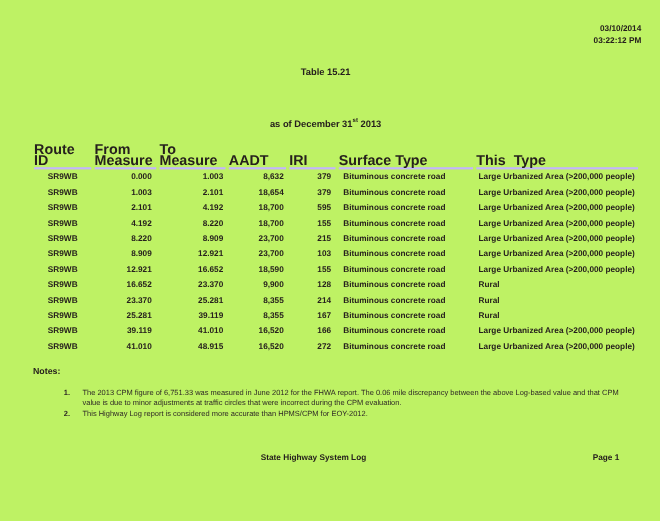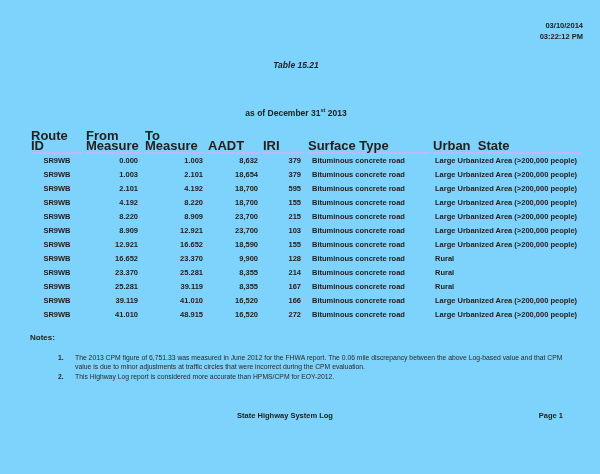--- a/index.html
+++ b/index.html
@@ -1,26 +1,26 @@
 <!DOCTYPE html>
 <html><head>
 <meta charset="utf-8">
 <style>
   html,body { margin:0; padding:0; background:#ffffff; }
   .page {
-    position:relative; width:600px; height:474px; background:#7dd3fc;
+    position:relative; width:600px; height:474px; background:#bef264;
     font-family:"Liberation Sans", sans-serif; color:#26201d; overflow:hidden;
   }
   .datetime {
     position:absolute; top:20px; right:17px; text-align:right;
     font-size:7.5px; font-weight:700; line-height:11px; color:#26201d;
   }
   .table-number {
     position:absolute; top:60px; left:0; width:592px; text-align:center;
-    font-size:8.5px; font-weight:700;font-style:italic;
+    font-size:8.5px; font-weight:700;
   }
   .doc-title {
     position:absolute; top:83px; left:0; width:592px; text-align:center;
     font-size:11px; font-weight:700;
   }
   .doc-subtitle {
     position:absolute; top:107px; left:0; width:592px; text-align:center;
     font-size:8.5px; font-weight:700;
   }
   .doc-subtitle sup { font-size:5.5px; vertical-align:super; }
@@ -111,21 +111,21 @@
         <th>
             <span class="hline">AADT</span>
           </th>
         <th>
             <span class="hline">IRI</span>
           </th>
         <th>
             <span class="hline">Surface Type</span>
           </th>
         <th>
-            <span class="hline">Urban  State</span>
+            <span class="hline">This  Type</span>
           </th>
       </tr>
     </thead>
     <tbody id="table-body">
         <tr>
           <td class="c-route">SR9WB</td>
           <td class="c-from">0.000</td>
           <td class="c-to">1.003</td>
           <td class="c-aadt">8,632</td>
           <td class="c-iri">379</td>

